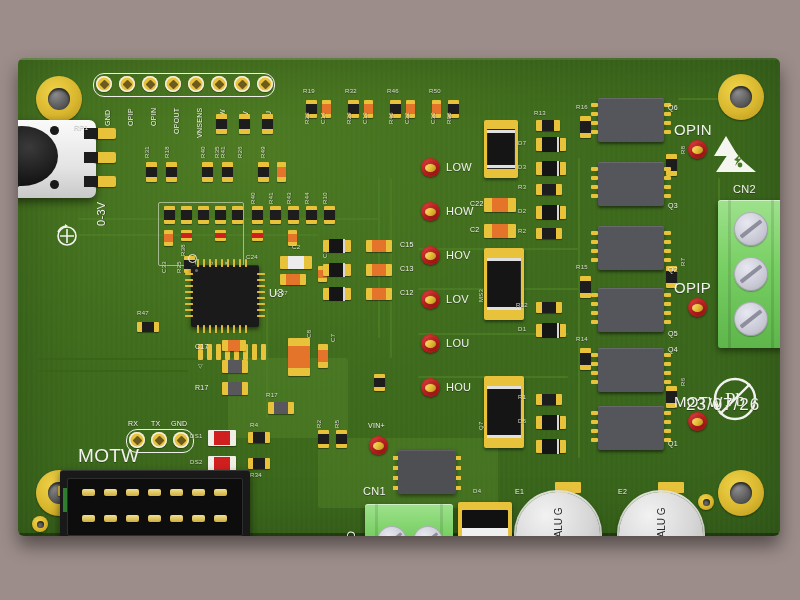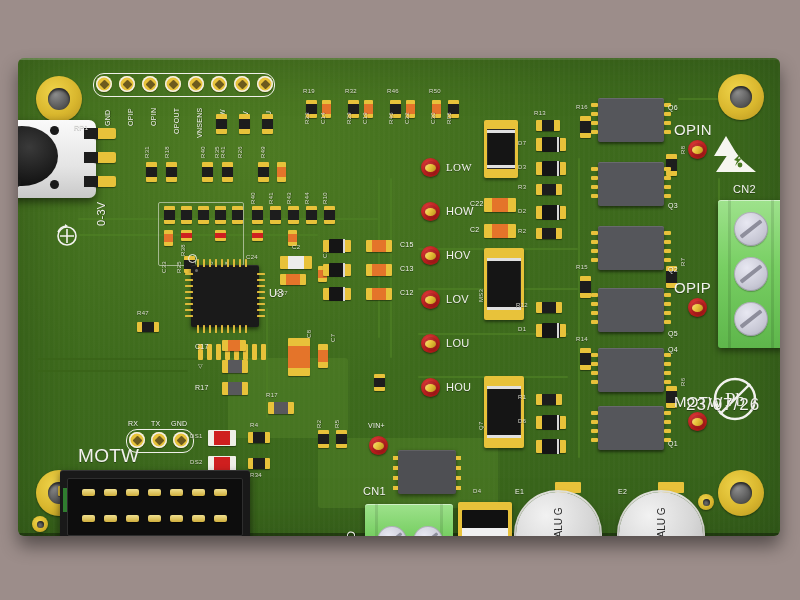--- a/index.html
+++ b/index.html
@@ -620,21 +620,21 @@
         <div class="jp" style="left:36px;top:36px;"></div>
         <div class="jp" style="left:58px;top:36px;"></div>
         <div class="jp" style="left:80px;top:36px;"></div>
         <div class="jp" style="left:102px;top:36px;"></div>
         <div class="jp" style="left:124px;top:36px;"></div>
         <div class="jp" style="left:146px;top:36px;"></div>
       </div>
     </div>
 
     <div class="tp" style="left:403px;top:100px;"></div>
-    <div class="silk md" style="left:428px;top:104px;font-family:Liberation Serif, serif;">LOW</div>
+    <div class="silk md" style="left:428px;top:104px;">LOW</div>
     <div class="tp" style="left:403px;top:144px;"></div>
     <div class="silk md" style="left:428px;top:148px;">HOW</div>
     <div class="tp" style="left:403px;top:188px;"></div>
     <div class="silk md" style="left:428px;top:192px;">HOV</div>
     <div class="tp" style="left:403px;top:232px;"></div>
     <div class="silk md" style="left:428px;top:236px;">LOV</div>
     <div class="tp" style="left:403px;top:276px;"></div>
     <div class="silk md" style="left:428px;top:280px;">LOU</div>
     <div class="tp" style="left:403px;top:320px;"></div>
     <div class="silk md" style="left:428px;top:324px;">HOU</div>

